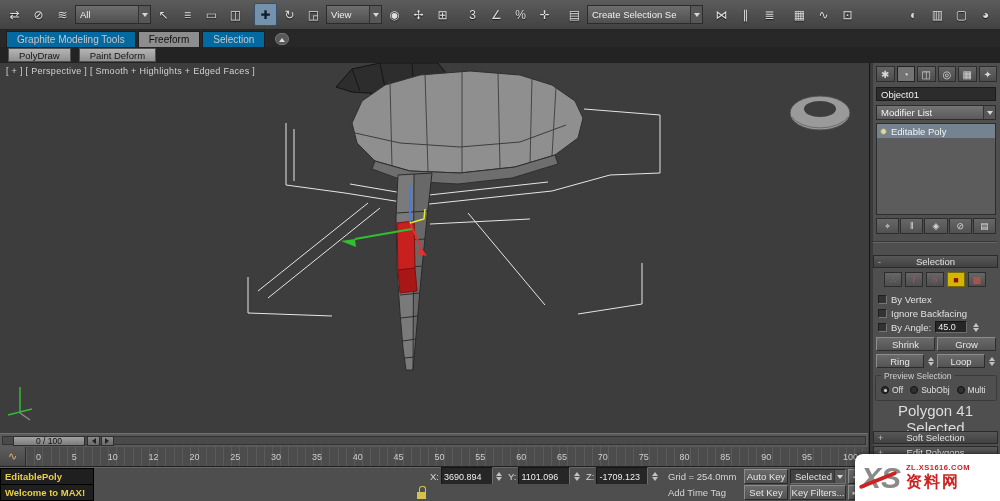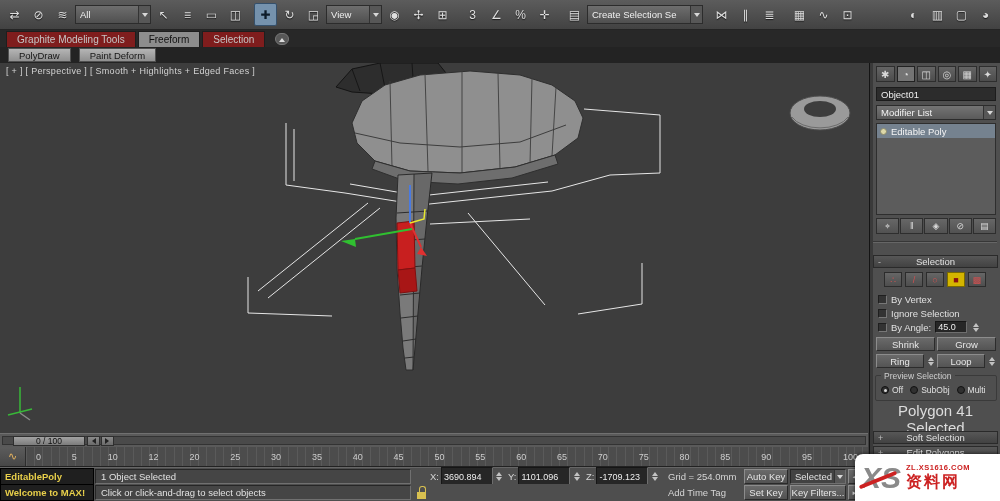--- a/index.html
+++ b/index.html
@@ -12,21 +12,21 @@
   .ti{width:23px;height:23px;display:flex;align-items:center;justify-content:center;font-size:12px;color:#dedede;border:1px solid transparent;border-radius:2px;flex:none;text-shadow:0 1px 1px #1a1a1a;}
   .ti.active{background:#7592ad;border-color:#35506b;color:#0e1c2a;text-shadow:none;}
   .tb-drop{height:19px;background:linear-gradient(#6e6e6e,#4f4f4f);border:1px solid #2c2c2c;display:flex;align-items:center;font-size:9.5px;color:#efefef;padding-left:4px;flex:none;justify-content:space-between;}
   .abox{width:12px;height:100%;background:#575757;border-left:1px solid #333;display:flex;align-items:center;justify-content:center;margin-left:4px;}
   .darr{width:0;height:0;border:3px solid transparent;border-top:4px solid #d8d8d8;margin-top:3px;}
   .tb-sep{width:5px;flex:none;}
   .tb-spacer{flex:1;}
 
   
   .ribbon-tabrow{position:absolute;top:30px;left:0;width:1000px;height:17px;background:#282828;display:flex;align-items:flex-end;padding-left:6px;gap:2px;}
-  .ribbon-tab{height:16px;padding:0 10px;font-size:10px;color:#c6c6c6;background:#7f1d1d;display:flex;align-items:center;border:1px solid #1e1e1e;border-bottom:none;flex:none;}
+  .ribbon-tab{height:16px;padding:0 10px;font-size:10px;color:#c6c6c6;background:#0369a1;display:flex;align-items:center;border:1px solid #1e1e1e;border-bottom:none;flex:none;}
   .ribbon-tab.active{background:#8d8d8d;color:#101010;}
   .ribbon-min{width:14px;height:12px;margin:0 0 2px 8px;border-radius:7px;background:#585858;border:1px solid #777;display:flex;align-items:center;justify-content:center;flex:none;}
   .chev-up{width:0;height:0;border:3px solid transparent;border-bottom:4px solid #ddd;margin-top:-2px;}
   .subtab-row{position:absolute;top:47px;left:0;width:1000px;height:16px;background:#232323;display:flex;align-items:center;padding-left:8px;gap:8px;}
   .subtab{height:14px;padding:0 10px;font-size:9.5px;color:#161616;background:linear-gradient(#b5b5b5,#8f8f8f);border:1px solid #505050;display:flex;align-items:center;flex:none;}
 
   
   .viewport{position:absolute;top:63px;left:0;width:868px;height:370px;background:#3d3d3d;}
   .vp-label{position:absolute;top:3px;left:6px;font-size:9px;color:#d2d2d2;letter-spacing:.3px;z-index:5;}
   svg.scene{position:absolute;top:0;left:0;}
@@ -285,21 +285,21 @@
       <span class="so active">■</span>
       <span class="so">▩</span>
     </div>
 
     <div class="cb-row" style="top:230px">
       <span class="cb"></span>
       <span class="cb-label">By Vertex</span>
     </div>
     <div class="cb-row" style="top:244px">
       <span class="cb"></span>
-      <span class="cb-label">Ignore Selection</span>
+      <span class="cb-label">Ignore Backfacing</span>
     </div>
     <div class="cb-row" style="top:258px">
       <span class="cb"></span>
       <span class="cb-label">By Angle:</span>
       <span class="field" style="width:32px;height:12px">45.0</span>
       <span class="spinner">
           <i class="up"></i>
           <i class="dn"></i>
         </span>
     </div>
@@ -379,21 +379,20 @@
         <span class="frame-num">80</span>
         <span class="frame-num">85</span>
         <span class="frame-num">90</span>
         <span class="frame-num">95</span>
         <span class="frame-num">100</span>
       </div>
   </div>
 
   <div class="srow" id="srow1">
     <div class="listener">EditablePoly</div>
-    <div class="sunken" style="left:95px;top:1px;width:316px;height:15px">1 Object Selected</div>
     <div class="coord" style="left:430px">
       <span class="lab">X:</span>
       <span class="field">3690.894</span>
       <span class="spinner">
           <i class="up"></i>
           <i class="dn"></i>
         </span>
     </div>
     <div class="coord" style="left:508px">
       <span class="lab">Y:</span>
@@ -417,21 +416,20 @@
       <span>Selected</span>
       <span class="abox" style="margin-left:2px">
           <i class="darr"></i>
         </span>
     </div>
     <div class="sbtn transport" style="left:848px">◄◄</div>
   </div>
 
   <div class="srow" id="srow2">
     <div class="listener">Welcome to MAX!</div>
-    <div class="sunken" style="left:95px;top:1px;width:316px;height:15px">Click or click-and-drag to select objects</div>
     <span class="lock" style="position:absolute;left:417px;top:2px"></span>
     <span class="slabel" style="left:668px;top:1px">Add Time Tag</span>
     <div class="sbtn" style="left:744px;width:44px">Set Key</div>
     <div class="sbtn" style="left:790px;width:56px">Key Filters...</div>
     <div class="sbtn transport" style="left:848px">►►</div>
   </div>
 
   <div class="watermark">
     <span class="wm-xs">XS</span>
     <span class="wm-col">

